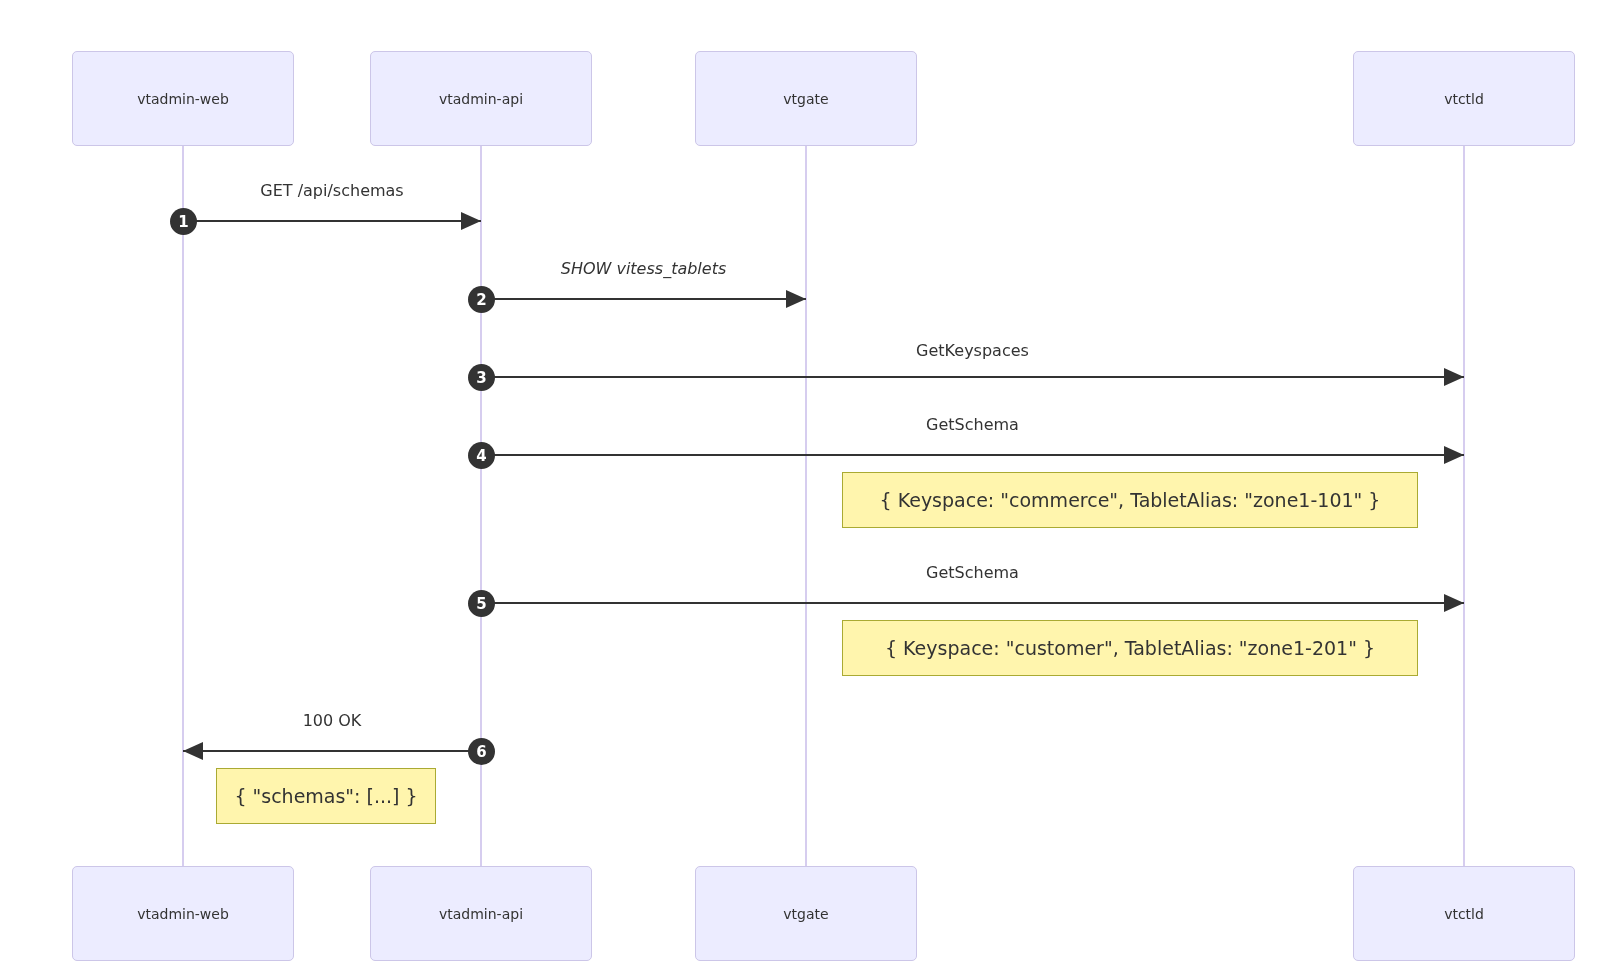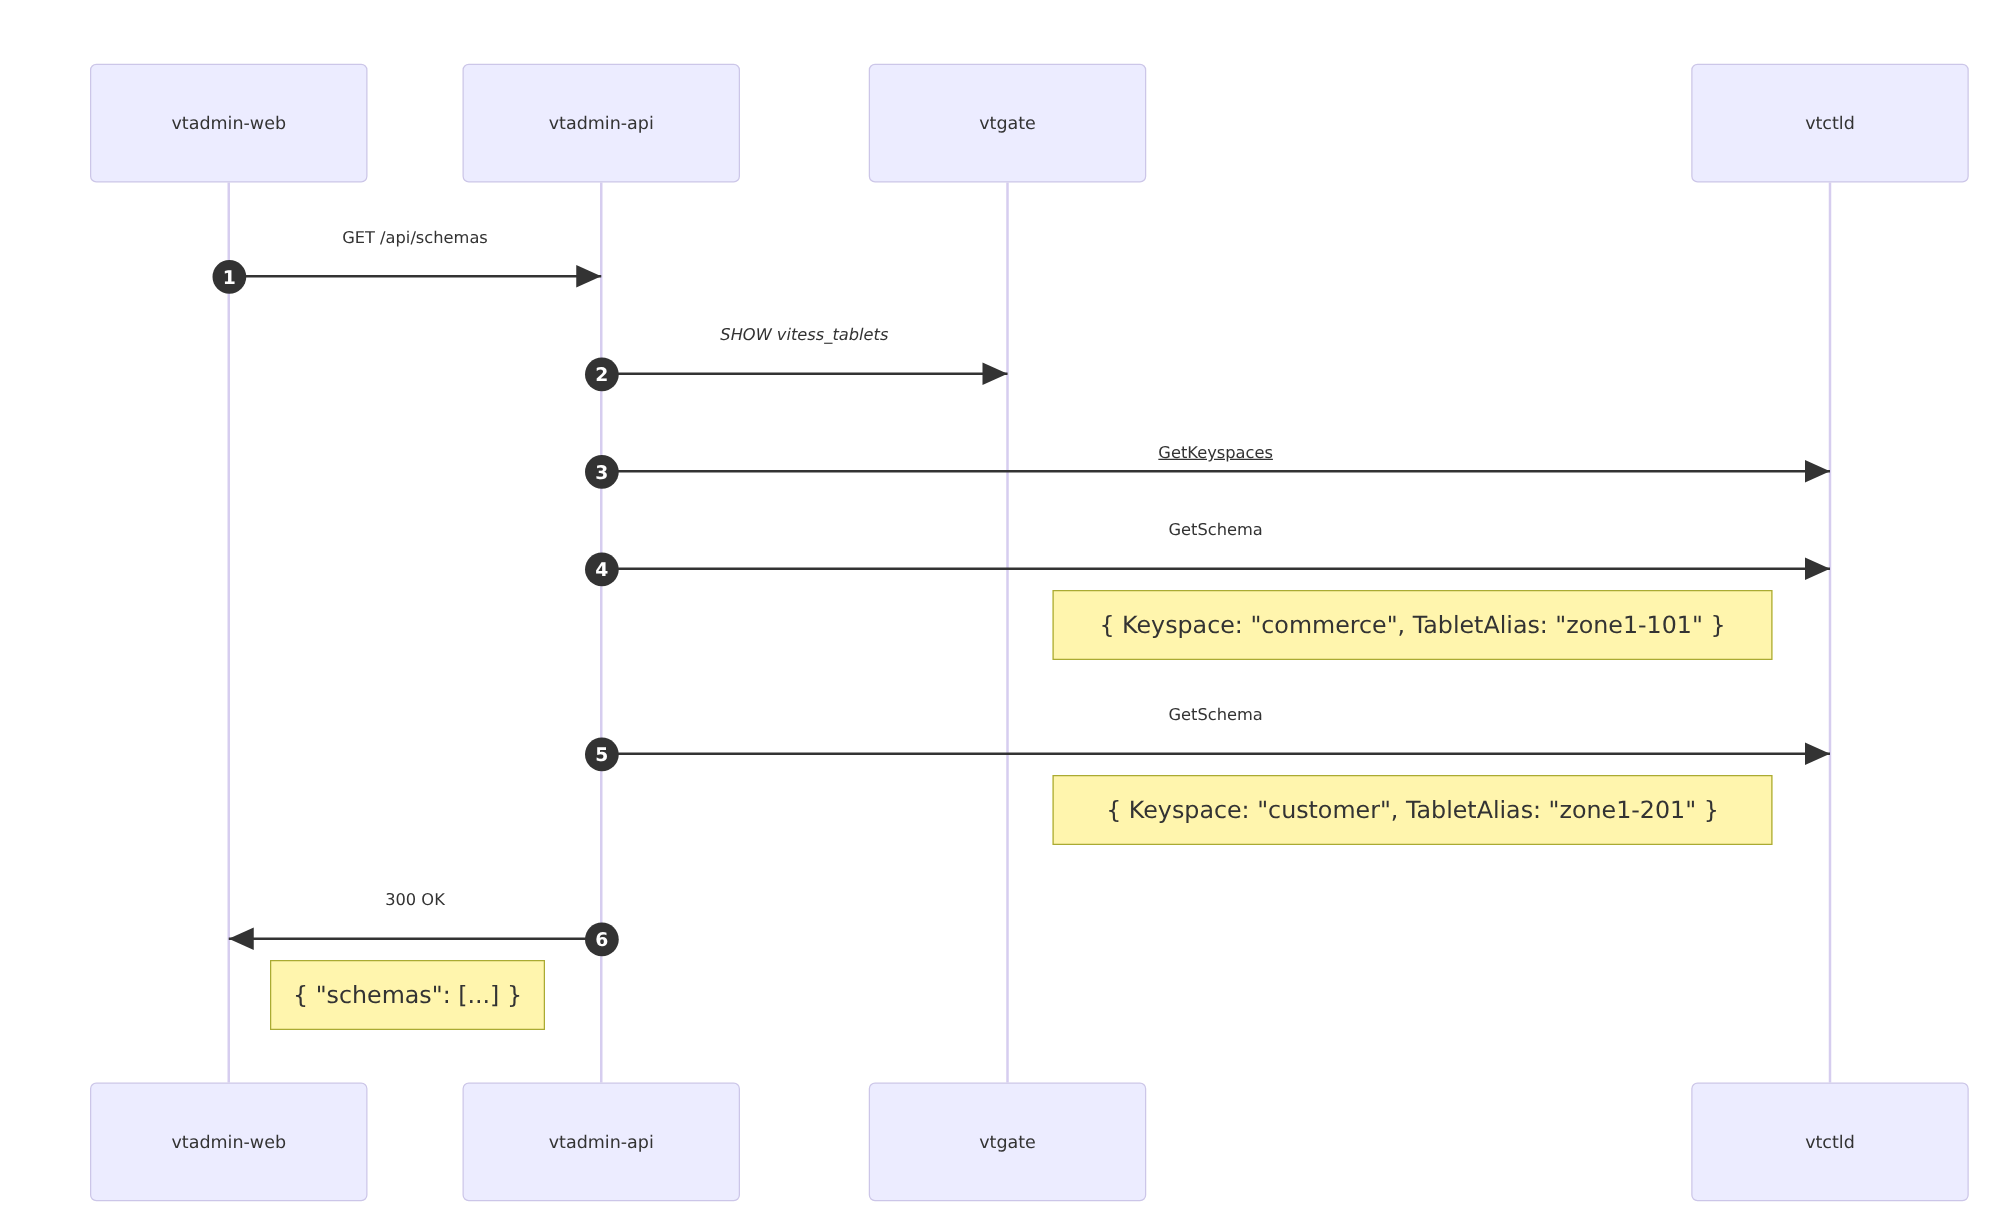--- a/index.html
+++ b/index.html
@@ -32,21 +32,21 @@
   .arrowhead.right{border-left:20px solid var(--arrow,#333);}
   .arrowhead.left{border-right:20px solid var(--arrow,#333);}
   .seq-circle{
     position:absolute;width:27px;height:27px;border-radius:50%;
     background:var(--seq-fill,#333);color:var(--seq-text,#fff);
     display:flex;align-items:center;justify-content:center;
     font-size:15px;font-weight:bold;
   }
   .msg-label{
     position:absolute;width:600px;height:30px;line-height:30px;
-    text-align:center;font-size:13px;color:var(--text,#333);
+    text-align:center;font-size:16px;color:var(--text,#333);
     white-space:nowrap;
   }
   .note{
     position:absolute;
     background:var(--note-fill,#fff5ad);
     border:1px solid var(--note-border,#aaaa33);
     display:flex;align-items:center;justify-content:center;
     font-size:19px;color:var(--text,#333);
     white-space:nowrap;box-sizing:border-box;
   }
@@ -62,33 +62,33 @@
     <div class="msg-line" style="left: 183px; top: 220px; width: 298px;"></div>
     <div class="arrowhead right" style="left: 461px; top: 212px;"></div>
     <div class="msg-label" style="left: 32px; top: 176px;">GET /api/schemas</div>
     <div class="seq-circle" style="left: 170px; top: 208px;">1</div>
     <div class="msg-line" style="left: 481px; top: 298px; width: 325px;"></div>
     <div class="arrowhead right" style="left: 786px; top: 290px;"></div>
     <div class="msg-label" style="left: 343.5px; top: 254px; font-style: italic;">SHOW vitess_tablets</div>
     <div class="seq-circle" style="left: 468px; top: 286px;">2</div>
     <div class="msg-line" style="left: 481px; top: 376px; width: 983px;"></div>
     <div class="arrowhead right" style="left: 1444px; top: 368px;"></div>
-    <div class="msg-label" style="left: 672.5px; top: 348px; text-decoration: underline;">GetKeyspaces</div>
+    <div class="msg-label" style="left: 672.5px; top: 336px;">GetKeyspaces</div>
     <div class="seq-circle" style="left: 468px; top: 364px;">3</div>
     <div class="msg-line" style="left: 481px; top: 454px; width: 983px;"></div>
     <div class="arrowhead right" style="left: 1444px; top: 446px;"></div>
     <div class="msg-label" style="left: 672.5px; top: 410px;">GetSchema</div>
     <div class="seq-circle" style="left: 468px; top: 442px;">4</div>
     <div class="msg-line" style="left: 481px; top: 602px; width: 983px;"></div>
     <div class="arrowhead right" style="left: 1444px; top: 594px;"></div>
     <div class="msg-label" style="left: 672.5px; top: 558px;">GetSchema</div>
     <div class="seq-circle" style="left: 468px; top: 590px;">5</div>
     <div class="msg-line" style="left: 183px; top: 750px; width: 298px;"></div>
     <div class="arrowhead left" style="left: 183px; top: 742px;"></div>
-    <div class="msg-label" style="left: 32px; top: 706px;">300 OK</div>
+    <div class="msg-label" style="left: 32px; top: 706px;">100 OK</div>
     <div class="seq-circle" style="left: 468px; top: 738px;">6</div>
     <div class="note" style="left: 842px; top: 472px; width: 576px; height: 56px;">{ Keyspace: "commerce", TabletAlias: "zone1-101" }</div>
     <div class="note" style="left: 842px; top: 620px; width: 576px; height: 56px;">{ Keyspace: "customer", TabletAlias: "zone1-201" }</div>
     <div class="note" style="left: 216px; top: 768px; width: 220px; height: 56px;">{ "schemas": [...] }</div>
     <div class="actor-box" style="left: 72px; top: 51px;">vtadmin-web</div>
     <div class="actor-box" style="left: 72px; top: 866px;">vtadmin-web</div>
     <div class="actor-box" style="left: 370px; top: 51px;">vtadmin-api</div>
     <div class="actor-box" style="left: 370px; top: 866px;">vtadmin-api</div>
     <div class="actor-box" style="left: 695px; top: 51px;">vtgate</div>
     <div class="actor-box" style="left: 695px; top: 866px;">vtgate</div>

